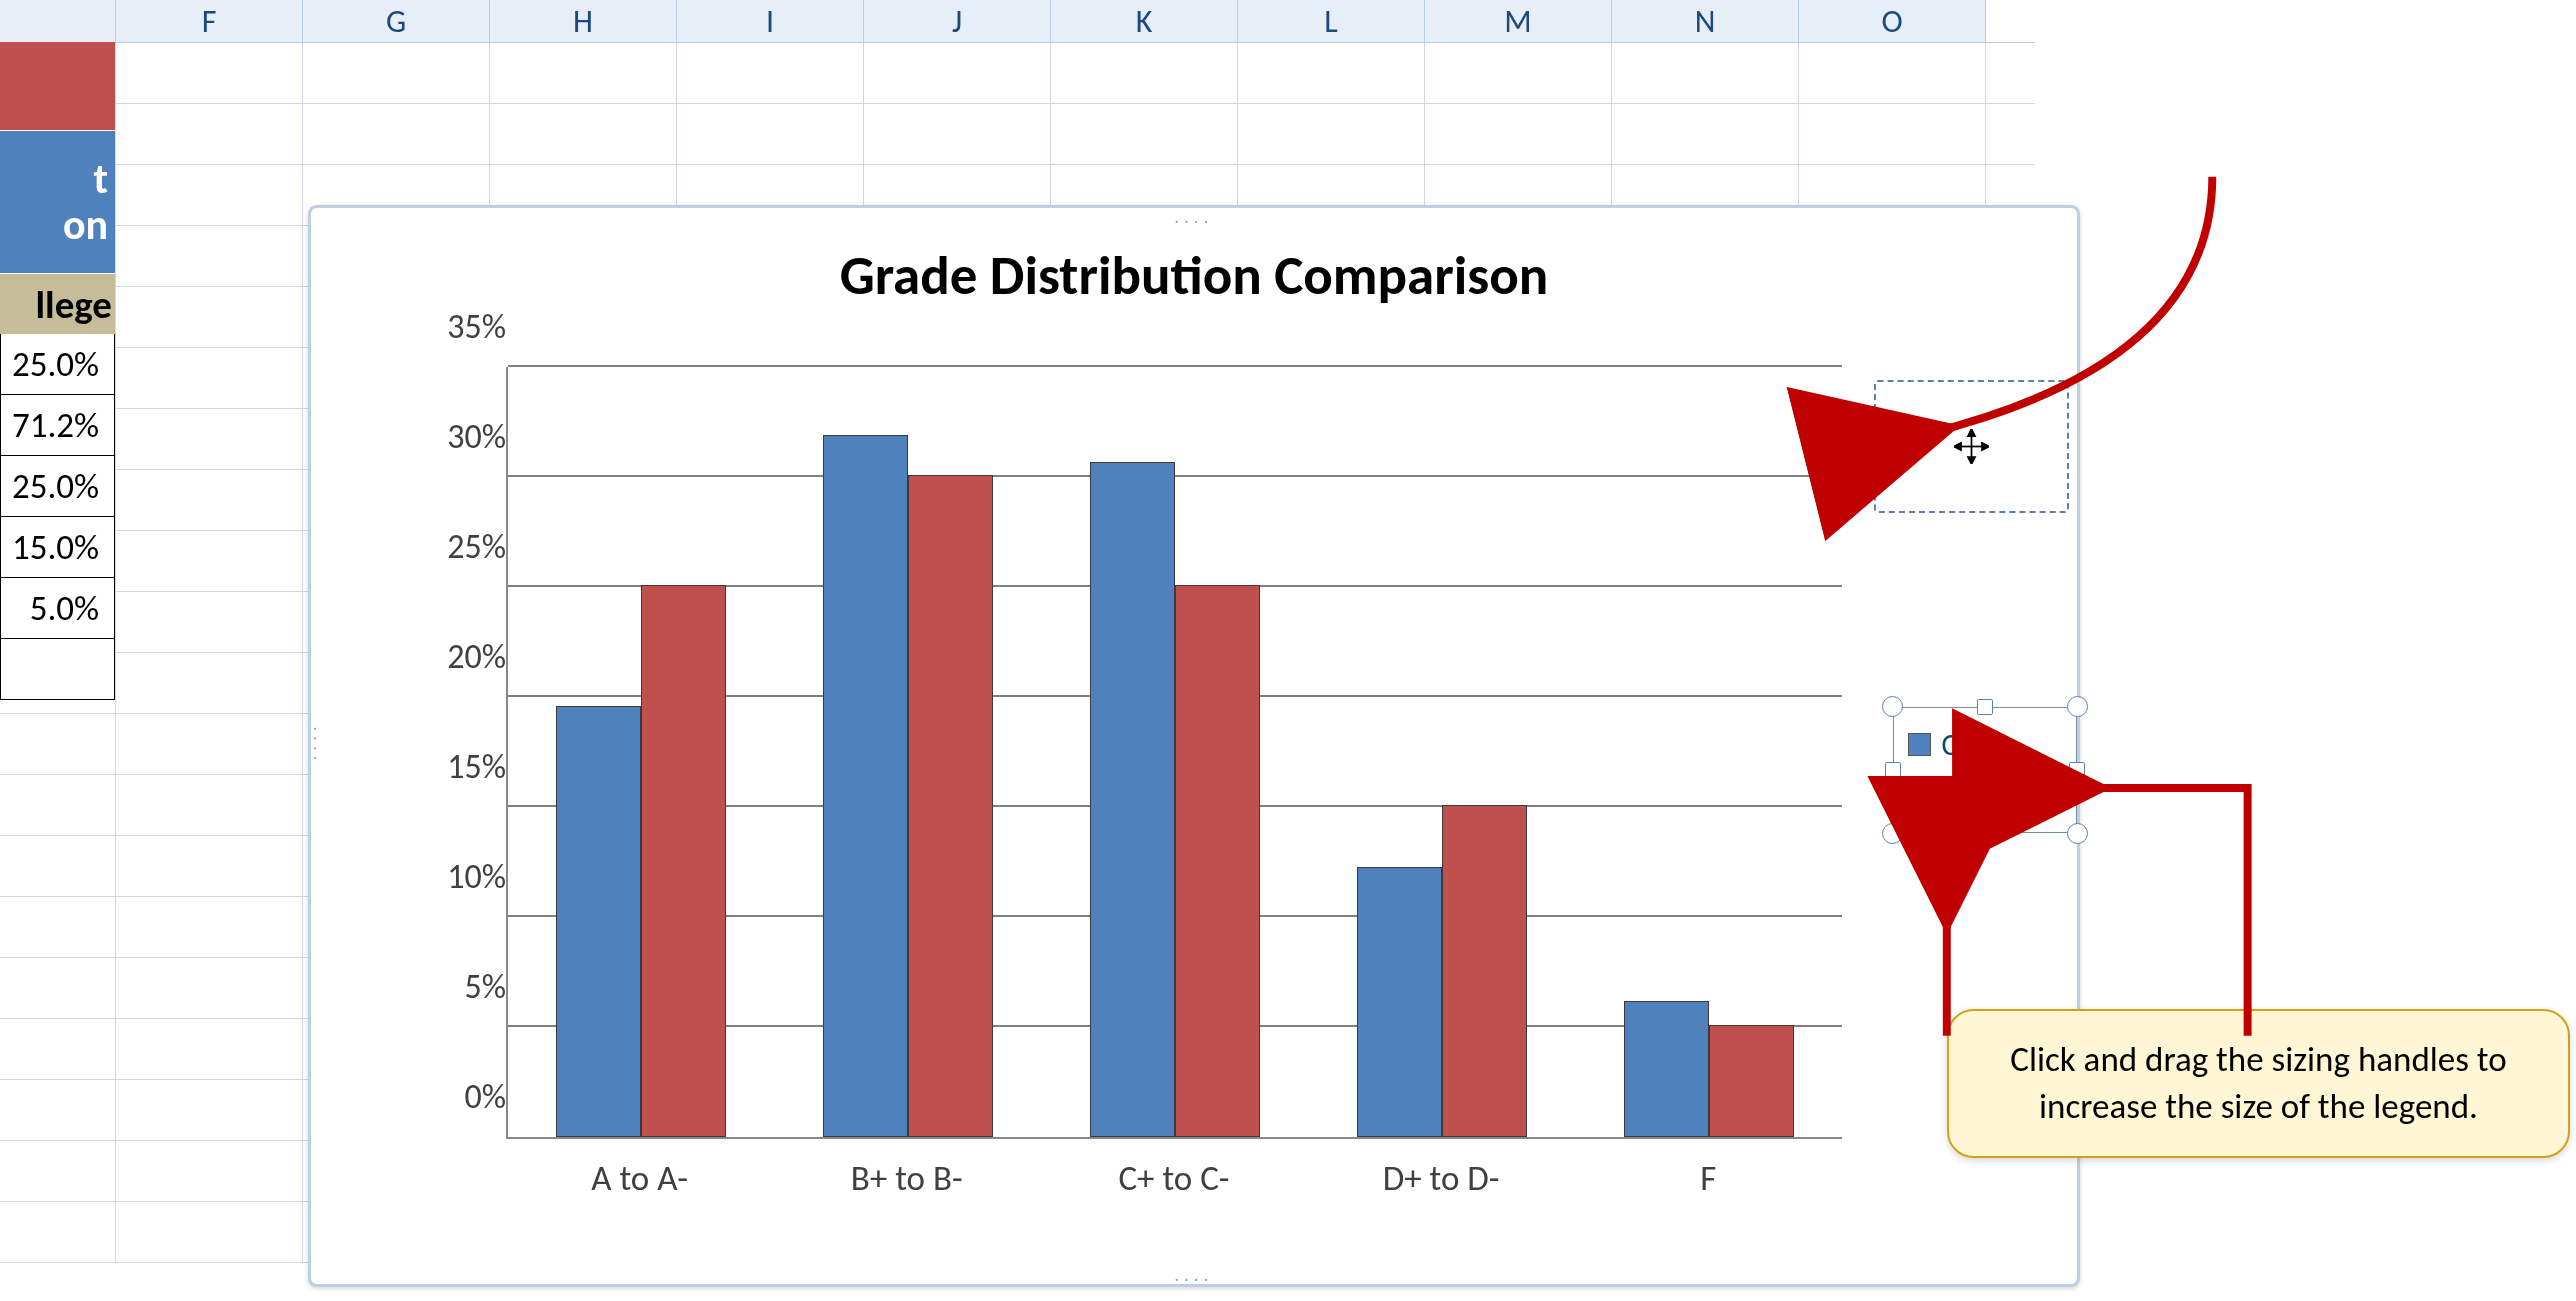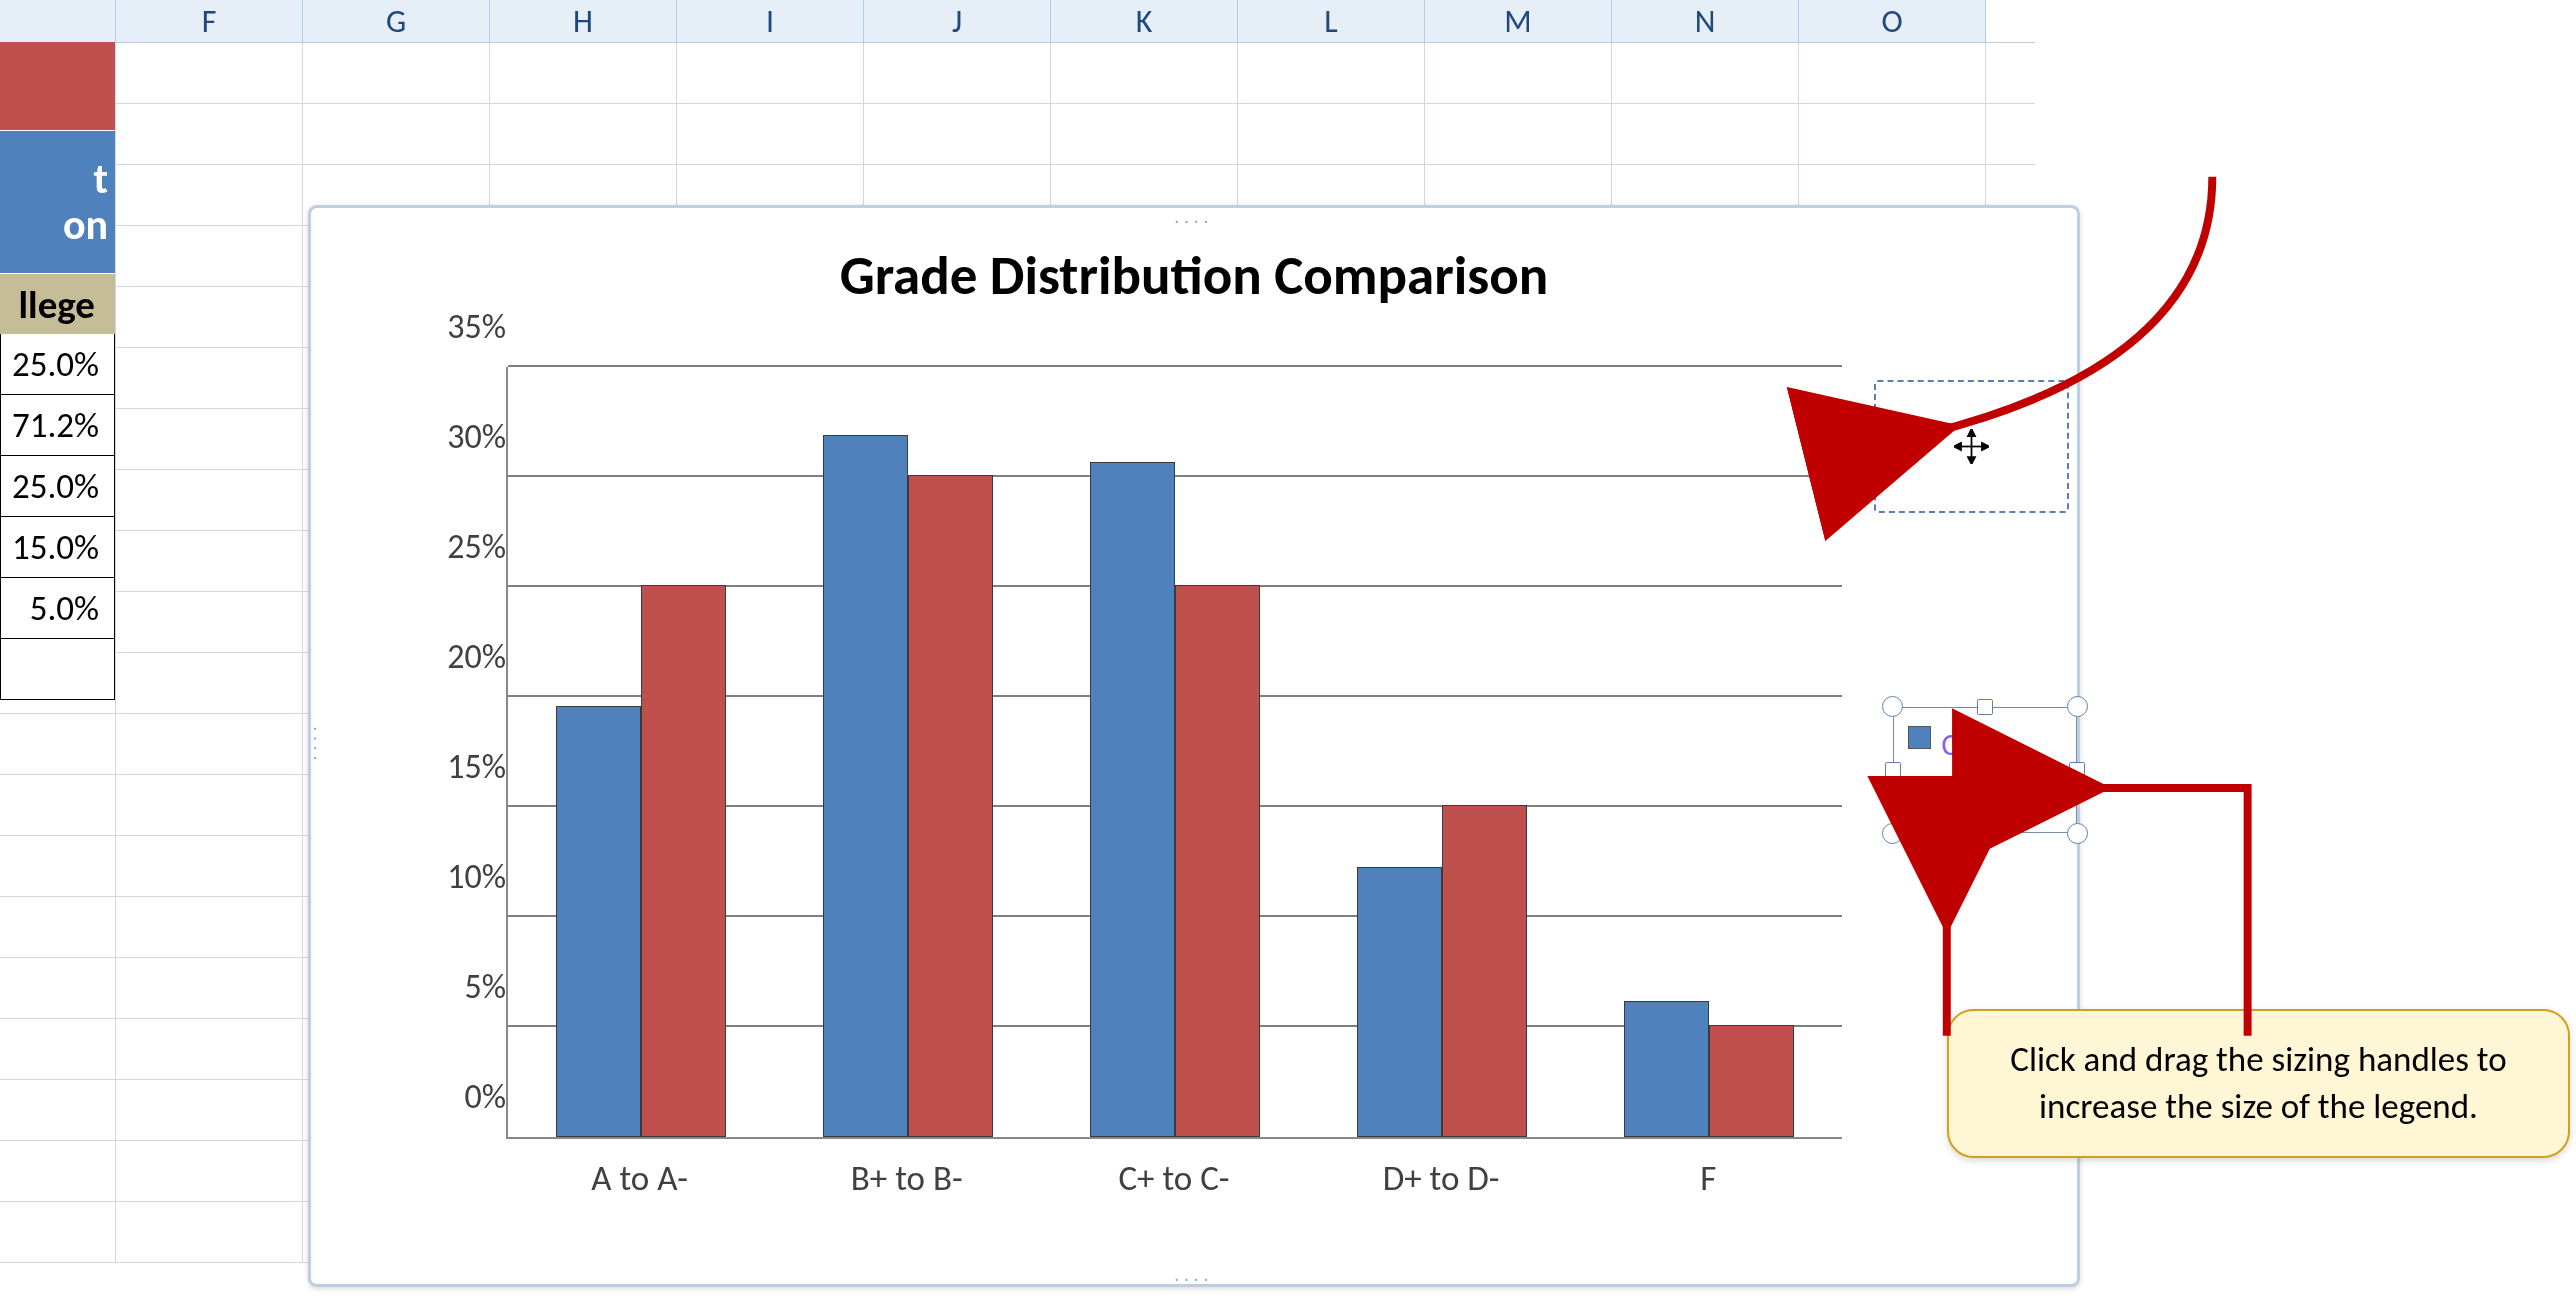--- a/index.html
+++ b/index.html
@@ -9,21 +9,21 @@
 .grid{position:absolute;left:0;top:0;width:2035px;height:1302px}
 .col-headers{display:flex;height:42px;border-bottom:0.9px solid #b8cce4}
 .col-h{flex:0 0 186px;border-right:0.9px solid #b8cce4;background:#e6eef8;color:#1f497d;display:flex;align-items:center;justify-content:center;font-size:32px;font-weight:400}
 .grid-row{display:flex;height:60px;border-bottom:0.9px solid #d0d7e5}
 .grid-cell{flex:0 0 186px;border-right:0.9px solid #d0d7e5}
 
 
 .left-data{position:absolute;left:0;top:42px;width:115px}
 .ld-red{background:#c0504d;height:88px;border-bottom:1.8px solid #fff}
 .ld-blue{background:#4f81bd;height:142px;border-bottom:1.8px solid #fff;color:#fff;font-size:42px;font-weight:bold;display:flex;flex-direction:column;align-items:flex-end;justify-content:center;padding-right:7px;line-height:1.1}
-.ld-olive{background:#c4bd97;height:60px;color:#000;font-size:39px;font-weight:bold;display:flex;align-items:center;justify-content:flex-end;padding-right:20px}
+.ld-olive{background:#c4bd97;height:60px;color:#000;font-size:39px;font-weight:bold;display:flex;align-items:center;justify-content:flex-end;padding-right:3px}
 .ld-num{height:60px;border:1.8px solid #000;border-top:none;display:flex;align-items:center;justify-content:flex-end;padding-right:15px;font-size:35px;background:#fff}
 .ld-num:first-of-type{border-top:1.8px solid #000}
 
 
 .chart-obj{position:absolute;left:308px;top:205px;width:1766px;height:1076px;border:3.5px solid #bdd0e3;border-radius:8.8px;background:#fff;box-shadow:0 1.8px 5.3px rgba(0,0,0,0.15)}
 .chart-obj::before,.chart-obj::after{content:"....";position:absolute;left:50%;transform:translateX(-50%);color:#8aa5c2;font-size:17.7px;letter-spacing:5.3px}
 .chart-obj::before{top:-1.8px}
 .chart-obj::after{bottom:-1.8px}
 .side-dots{position:absolute;top:50%;transform:translateY(-50%);color:#8aa5c2;font-size:17.7px;writing-mode:vertical-rl;letter-spacing:5.3px}
 .side-dots.l{left:-1.8px}.side-dots.r{right:-1.8px}
@@ -43,21 +43,21 @@
 .x-labels{position:absolute;left:115px;right:0;bottom:-62px;display:flex;justify-content:space-around}
 .x-lab{font-size:35px;color:#404040;font-weight:400;text-align:center}
 
 
 .legend-target{position:absolute;left:1563px;top:172px;width:191px;height:129px;border:2.7px dashed #5b7fb3;border-radius:3.5px;display:flex;align-items:center;justify-content:center}
 .move-cursor{font-size:30px;color:#000;position:relative;width:35px;height:35px}
 .move-cursor svg{width:35px;height:35px}
 
 
 .legend{position:absolute;left:1582px;top:499px;width:168px;height:124px;border:1.8px solid #7a8aa0;background:#fff;display:flex;flex-direction:column;justify-content:center;gap:14px;padding-left:14px}
-.legend-item{display:flex;gap:10.6px;font-size:30px;color:#8b5cf6}
+.legend-item{display:flex;align-items:center;gap:10.6px;font-size:30px;color:#0c4a6e}
 .legend-sw{width:21px;height:21px;border:0.9px solid #555}
 .legend-sw.class{background:#4f81bd}.legend-sw.college{background:#c0504d}
 .handle{position:absolute;width:19.5px;height:19.5px;background:#fff;border:1.8px solid #5b7fb3;border-radius:50%}
 .handle.sq{border-radius:1.8px;width:14px;height:14px}
 .h-nw{left:-12.4px;top:-12.4px}.h-ne{right:-12.4px;top:-12.4px}.h-sw{left:-12.4px;bottom:-12.4px}.h-se{right:-12.4px;bottom:-12.4px}
 .h-n{left:50%;top:-8.8px;transform:translateX(-50%)}.h-s{left:50%;bottom:-8.8px;transform:translateX(-50%)}
 .h-w{left:-8.8px;top:50%;transform:translateY(-50%)}.h-e{right:-8.8px;top:50%;transform:translateY(-50%)}
 
 
 .callout{position:absolute;background:#fff6d5;border:2.7px solid #d4a017;border-radius:26.5px;padding:25px 35px;font-size:35px;color:#000;text-align:center;line-height:1.35;box-shadow:0 2.7px 7px rgba(0,0,0,0.15)}

